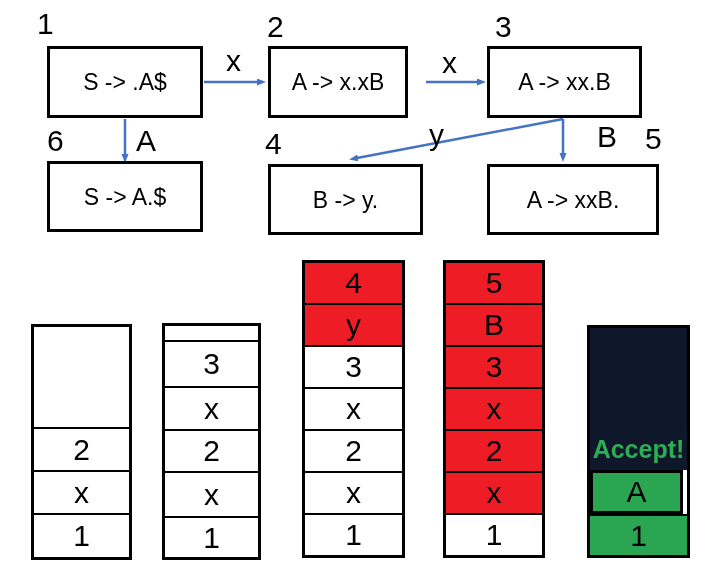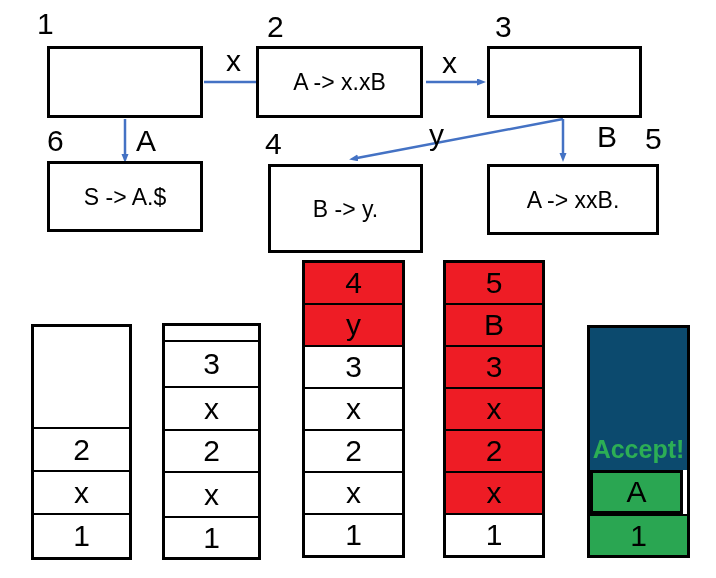--- a/index.html
+++ b/index.html
@@ -25,21 +25,21 @@
   .cell{
     box-sizing:border-box;border-top:2.5px solid #000;background:#fff;
     display:flex;align-items:center;justify-content:center;
     font-size:30px;line-height:1;flex:0 0 auto;
   }
   .cell:first-child{border-top:none;}
   .cell.grow{flex:1 1 auto;}
   .cell.eq{flex:1 1 0;}
   .accept-area{
     box-sizing:border-box;display:flex;align-items:flex-end;justify-content:center;
-    padding-bottom:8px;flex:1 1 auto;background:#0c4a6e;
+    padding-bottom:8px;flex:1 1 auto;background:#0f172a;
   }
   .accept-text{font-size:25px;font-weight:bold;line-height:1;}
   .cell.heavy{border:3px solid #000;margin-right:4px;}
 </style>
 </head>
 <body>
 
 <div class="canvas">
 
   <div>
@@ -64,27 +64,29 @@
     <span class="biglabel" style="left:645px;top:124px">5</span>
     <span class="biglabel" style="left:47px;top:126px">6</span>
 
     <span class="biglabel" style="left:226px;top:46px">x</span>
     <span class="biglabel" style="left:442px;top:48px">x</span>
     <span class="biglabel" style="left:136px;top:126px">A</span>
     <span class="biglabel" style="left:429px;top:120px">y</span>
     <span class="biglabel" style="left:597px;top:122px">B</span>
 
     <div class="state" style="left:47px;top:46px;width:156px;height:72px">
+      <div>S -&gt; .A$</div>
     </div>
-    <div class="state" style="left:256px;top:46px;width:167px;height:72px">
+    <div class="state" style="left:268px;top:46px;width:140px;height:72px">
       <div>A -&gt; x.xB</div>
     </div>
     <div class="state" style="left:487px;top:46px;width:155px;height:72px">
+      <div>A -&gt; xx.B</div>
     </div>
-    <div class="state" style="left:268px;top:164px;width:155px;height:89px">
+    <div class="state" style="left:268px;top:164px;width:155px;height:71px">
       <div>B -&gt; y.</div>
     </div>
     <div class="state" style="left:487px;top:164px;width:172px;height:71px">
       <div>A -&gt; xxB.</div>
     </div>
     <div class="state" style="left:47px;top:161px;width:156px;height:71px">
       <div>S -&gt; A.$</div>
     </div>
   </div>
 

